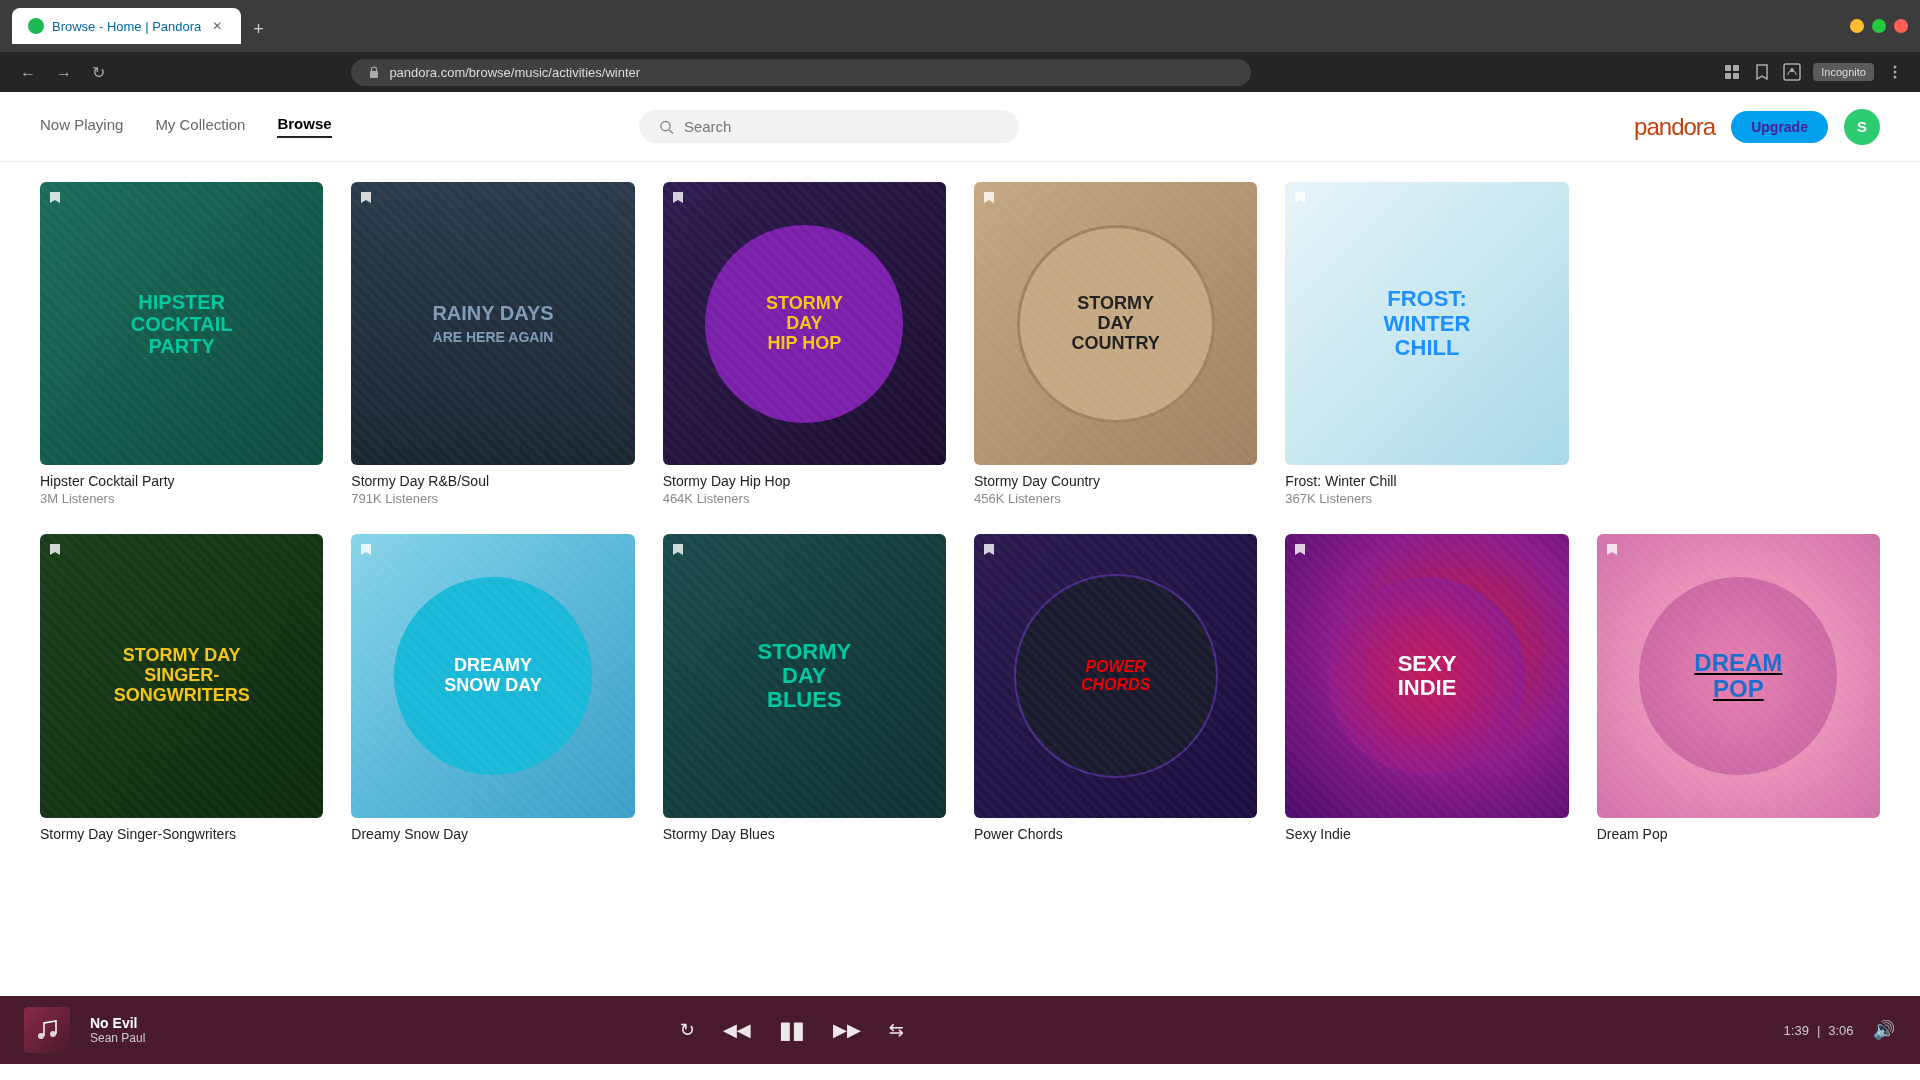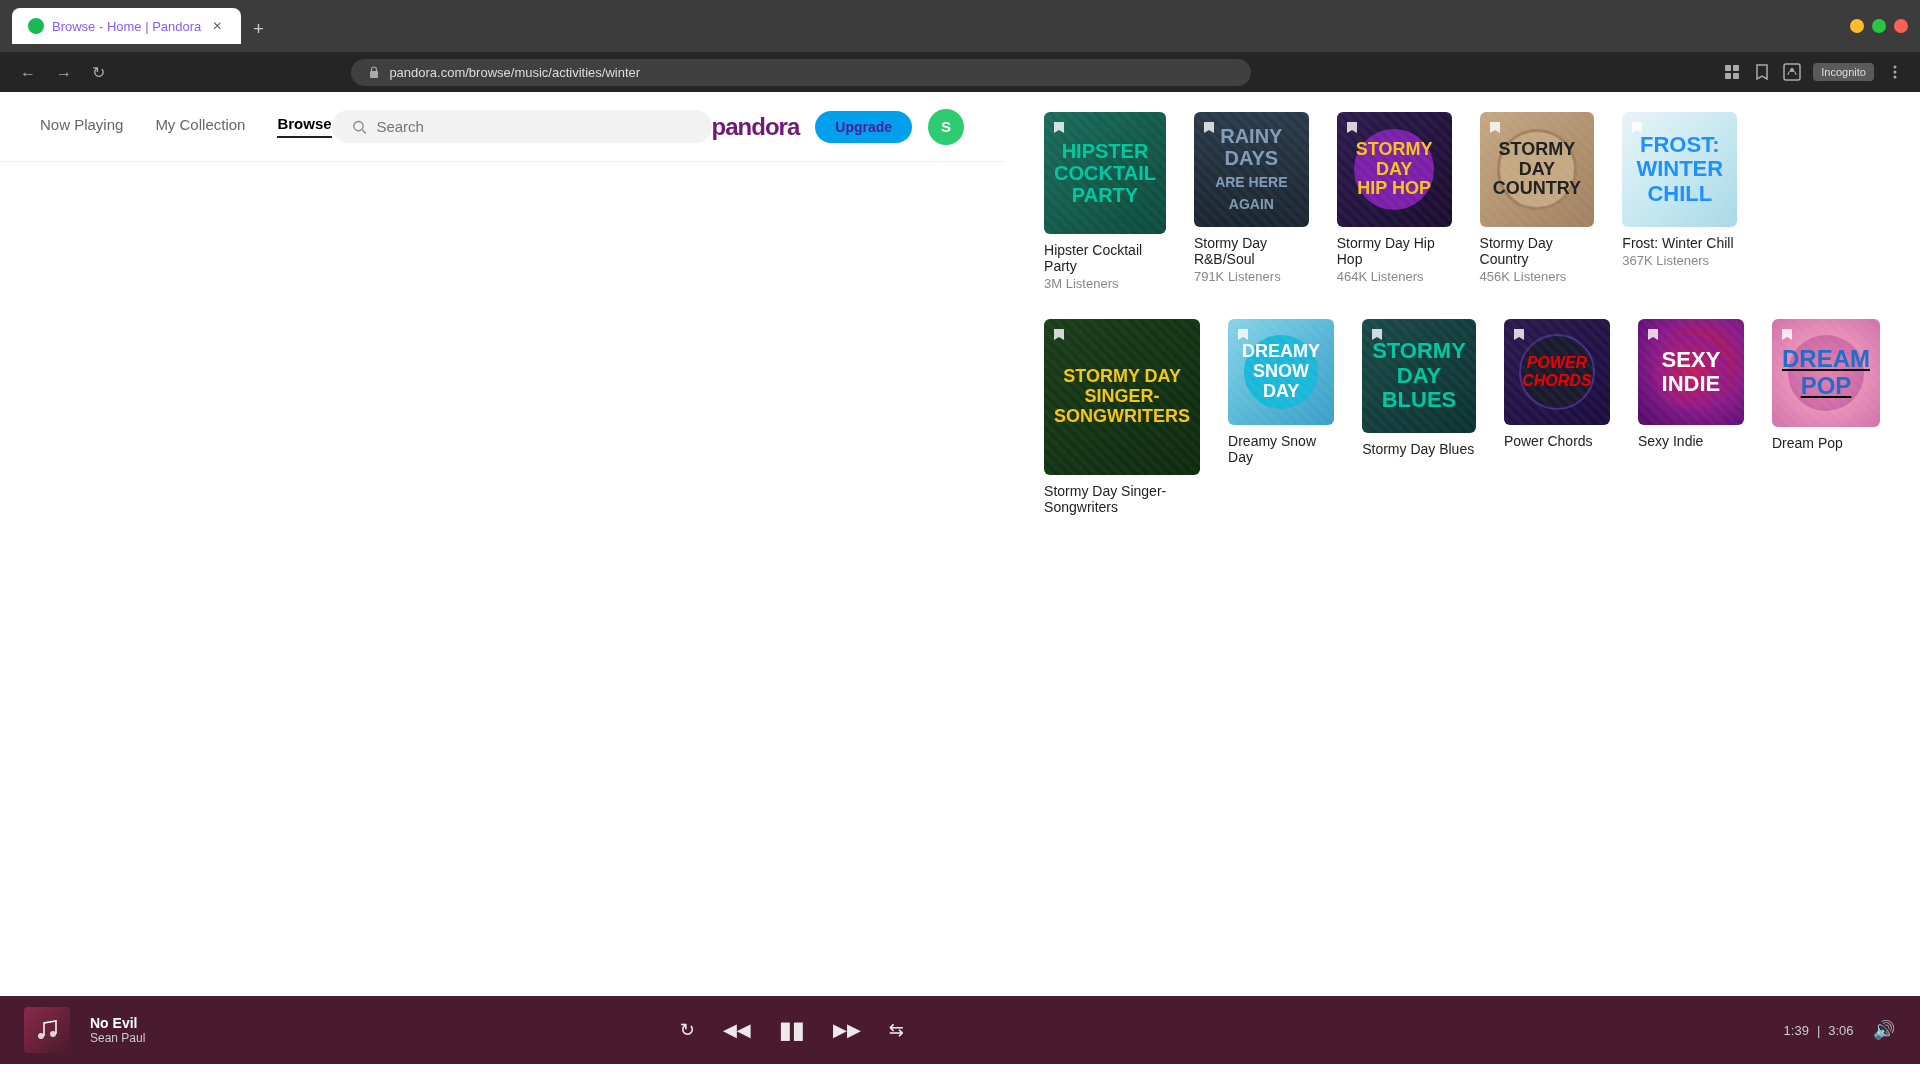--- a/index.html
+++ b/index.html
@@ -3,50 +3,50 @@
   <meta charset="utf-8">
   <style>
     * { margin: 0; padding: 0; box-sizing: border-box; }
     body { font-family: -apple-system, BlinkMacSystemFont, 'Segoe UI', sans-serif; background: #fff; width: 1920px; height: 1080px; overflow: hidden; }
 
     
     .browser-chrome { background: #3c3c3c; height: 52px; display: flex; align-items: center; padding: 0 12px; gap: 8px; }
     .browser-tabs { display: flex; align-items: flex-end; gap: 4px; flex: 1; }
     .tab { background: #fff; border-radius: 8px 8px 0 0; padding: 8px 16px; display: flex; align-items: center; gap: 8px; min-width: 200px; height: 36px; }
     .tab-icon { width: 16px; height: 16px; background: #1db954; border-radius: 50%; flex-shrink: 0; display: flex; align-items: center; justify-content: center; }
-    .tab-title { font-size: 13px; color: #8b5cf6; flex: 1; white-space: nowrap; overflow: hidden; text-overflow: ellipsis; }
+    .tab-title { font-size: 13px; color: #0369a1; flex: 1; white-space: nowrap; overflow: hidden; text-overflow: ellipsis; }
     .tab-close { width: 16px; height: 16px; display: flex; align-items: center; justify-content: center; border-radius: 50%; color: #666; font-size: 12px; cursor: pointer; }
     .new-tab-btn { background: none; border: none; color: #ccc; font-size: 18px; cursor: pointer; padding: 4px 8px; }
     .window-controls { display: flex; gap: 8px; }
     .win-btn { width: 14px; height: 14px; border-radius: 50%; cursor: pointer; }
     .win-min { background: #ffbd2e; }
     .win-max { background: #28c940; }
     .win-close { background: #ff5f57; }
 
     
     .address-bar { background: #252525; height: 40px; display: flex; align-items: center; padding: 0 16px; gap: 12px; }
     .nav-btn { background: none; border: none; color: #aaa; font-size: 16px; cursor: pointer; padding: 4px; }
     .nav-btn:disabled { color: #555; }
     .url-bar { flex: 1; background: #404040; border-radius: 20px; padding: 6px 16px; font-size: 13px; color: #fff; display: flex; align-items: center; gap: 8px; max-width: 900px; margin: 0 auto; }
     .url-text { color: #ddd; font-size: 13px; }
     .address-right { display: flex; align-items: center; gap: 12px; margin-left: auto; }
     .incognito-badge { background: #5a5a5a; color: #ddd; font-size: 11px; padding: 3px 8px; border-radius: 4px; }
 
     
-    .app { background: #fff; height: calc(1080px - 52px - 40px - 68px); display: flex; flex-direction: row; }
+    .app { background: #fff; height: calc(1080px - 52px - 40px - 68px); display: flex; flex-direction: column; }
 
     
     .nav { display: flex; align-items: center; padding: 0 40px; height: 70px; border-bottom: 1px solid #eee; }
     .nav-links { display: flex; gap: 32px; align-items: center; }
     .nav-link { font-size: 15px; color: #666; text-decoration: none; cursor: pointer; padding-bottom: 4px; }
     .nav-link.active { color: #000; font-weight: 600; border-bottom: 2px solid #222; }
     .search-bar { margin: 0 auto; background: #f2f2f2; border-radius: 24px; padding: 8px 20px; display: flex; align-items: center; gap: 10px; width: 380px; }
     .search-bar input { background: none; border: none; outline: none; font-size: 15px; color: #333; width: 100%; }
     .nav-right { display: flex; align-items: center; gap: 16px; margin-left: auto; }
-    .pandora-logo { font-size: 24px; font-weight: bold; color: #701a75; letter-spacing: -1px; }
+    .pandora-logo { font-size: 24px; font-weight: normal; color: #c2410c; letter-spacing: -1px; }
     .upgrade-btn { background: #00a0ee; color: #4c1d95; border: none; border-radius: 20px; padding: 8px 20px; font-size: 14px; font-weight: 600; cursor: pointer; text-align: right; }
     .avatar { width: 36px; height: 36px; background: #2ecc71; border-radius: 50%; display: flex; align-items: center; justify-content: center; color: #fff; font-weight: bold; font-size: 15px; cursor: pointer; }
 
     
     .content { flex: 1; overflow-y: auto; padding: 20px 40px; }
     .station-grid { display: grid; grid-template-columns: repeat(6, 1fr); gap: 28px; margin-bottom: 28px; }
     .station-card { cursor: pointer; }
     .station-img { width: 100%; aspect-ratio: 1; border-radius: 6px; overflow: hidden; position: relative; display: flex; align-items: center; justify-content: center; }
     .station-img .bookmark { position: absolute; top: 8px; left: 8px; font-size: 14px; z-index: 2; }
     .station-name { font-size: 14px; font-weight: 500; color: #222; margin-top: 8px; }

